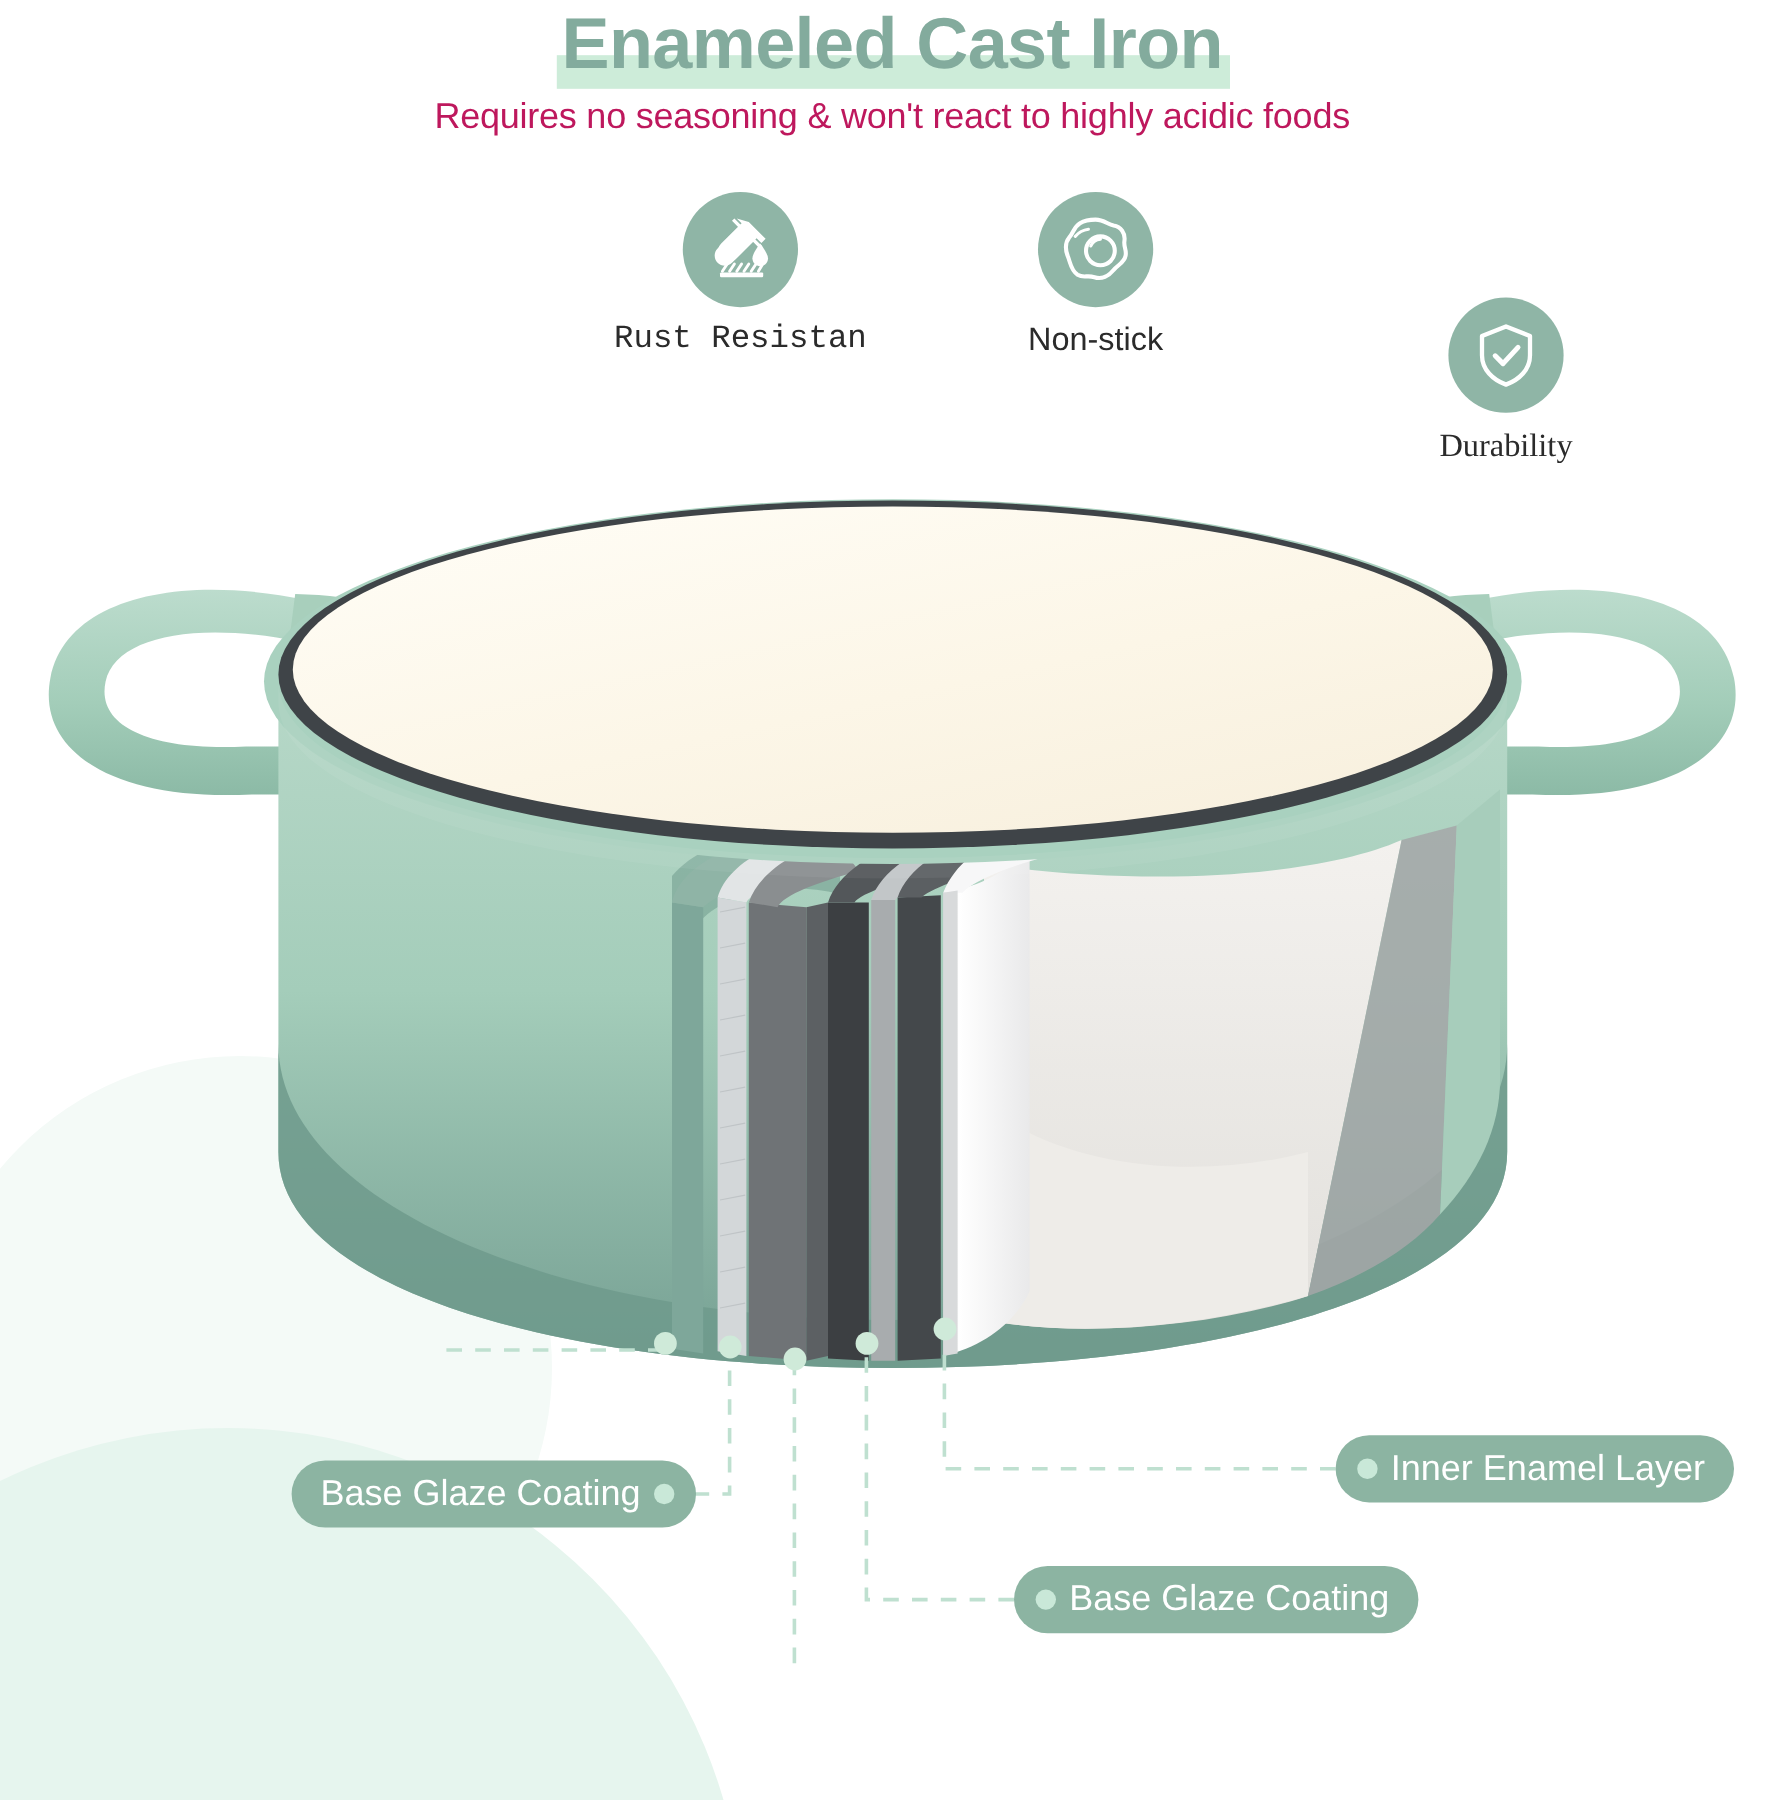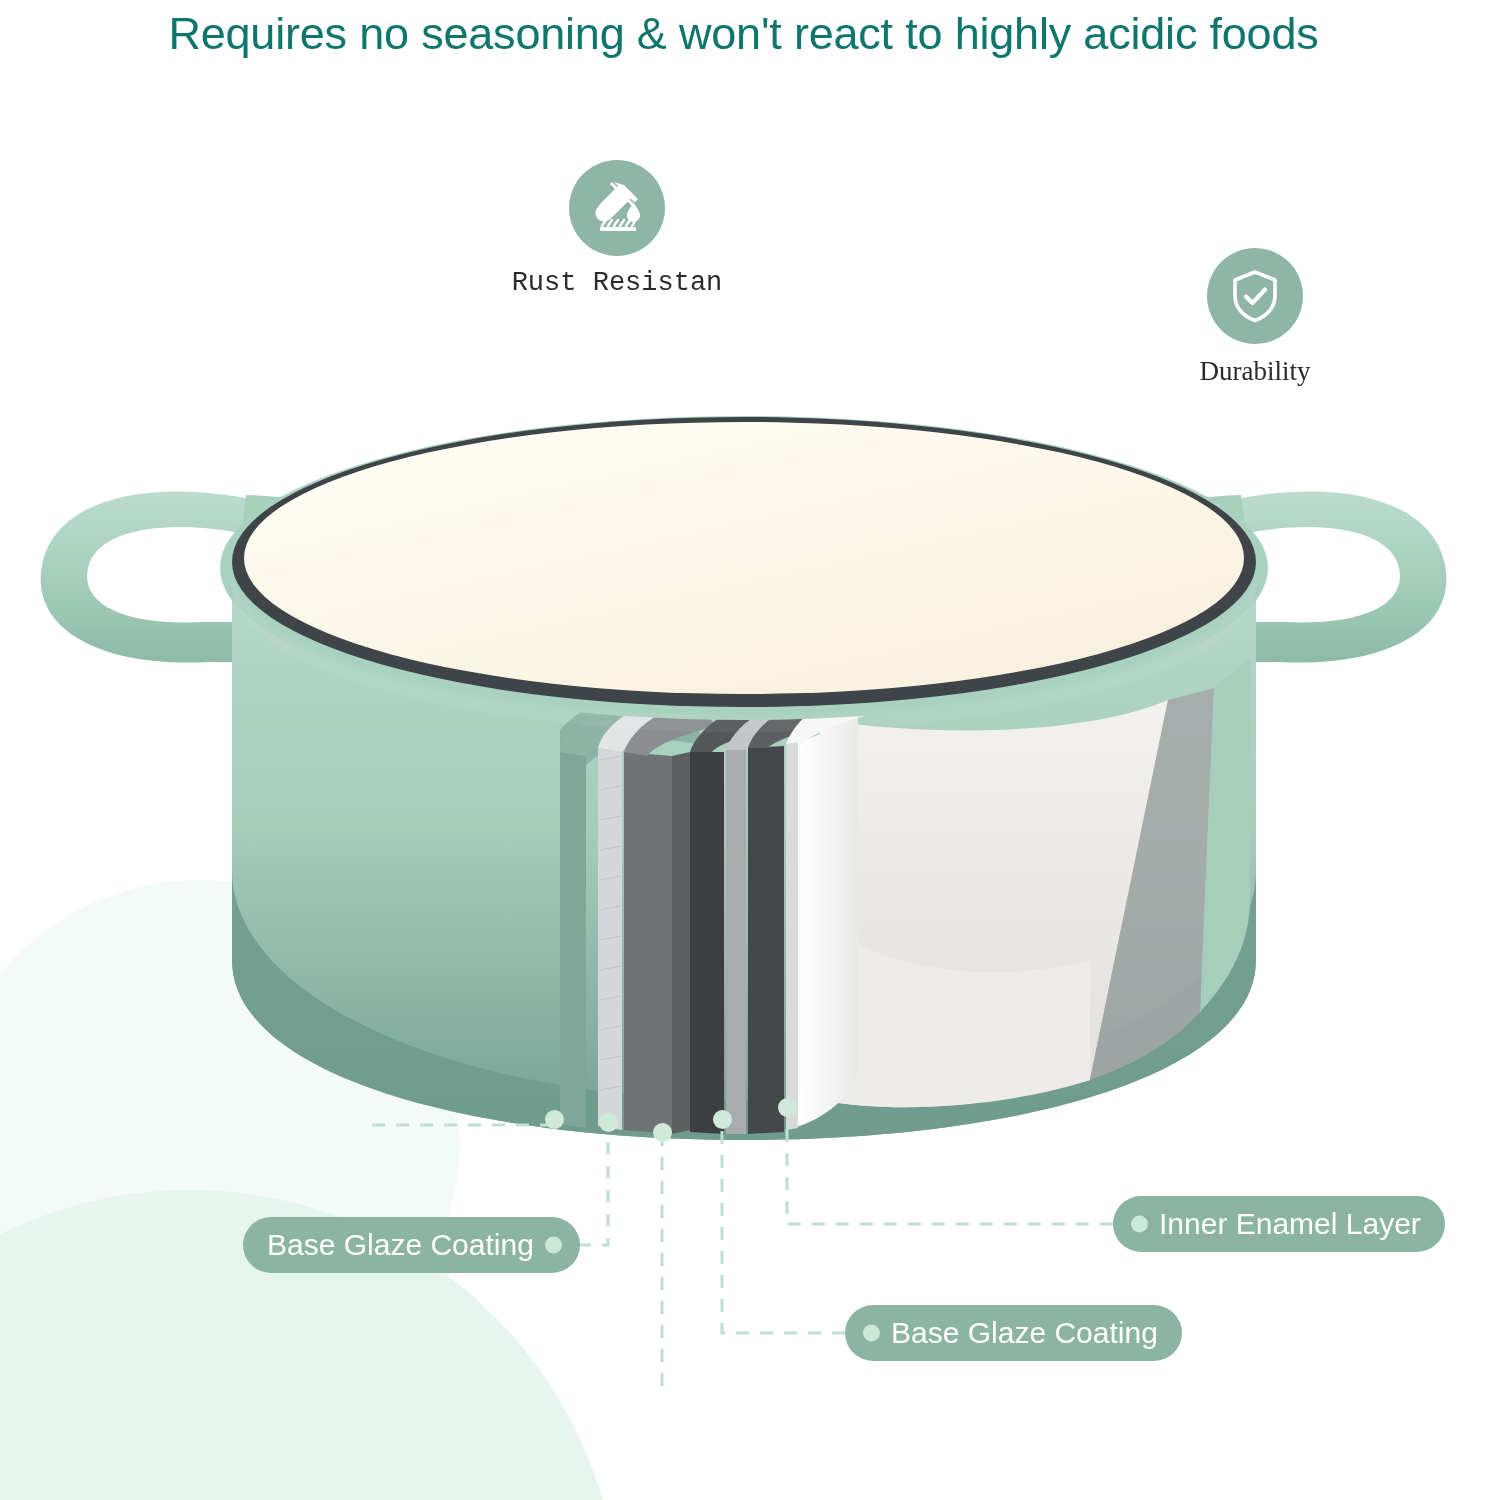--- a/index.html
+++ b/index.html
@@ -57,22 +57,22 @@
     font-size:60px;
     font-weight:bold;
     color:#83ab9d;
     letter-spacing:-0.5px;
     line-height:1.18;
     padding:0 12px;
     white-space:nowrap;
   }
   #page-subtitle{
     margin-top:8px;
-    font-size:45px;
-    color:#0f766e;
+    font-size:30px;
+    color:#be185d;
     font-weight:normal;
     letter-spacing:-0.2px;
     white-space:nowrap;
   }
 
   
   .feature{
     position:absolute;
     width:230px;
     text-align:center;
@@ -153,20 +153,24 @@
 </style>
 </head>
 <body>
 
 <div id="stage">
 
   <div class="bg-blob" id="blob-soft-left"></div>
   <div class="bg-blob" id="blob-lower-left"></div>
 
   <div id="header">
+    <div id="title-wrap">
+      <div id="title-highlight"></div>
+      <div id="page-title">Enameled Cast Iron</div>
+    </div>
     <div id="page-subtitle">Requires no seasoning &amp; won't react to highly acidic foods</div>
   </div>
 
 
   <div class="feature" id="feature-1">
     <div class="feature-icon">
       <svg width="58" height="58" viewBox="0 0 58 58" aria-hidden="true">
         <g fill="#ffffff">
           <path d="M34.5 5.5 L45 16 L43 18 L37.5 12.5 L20 30 C16.5 33.5 11 33 8 30 C5 27 4.5 21.5 8 18 L25.5 0.5 L20 -5 L22 -7 Z" transform="translate(2,10) rotate(0)"></path>
         </g>
@@ -179,20 +183,31 @@
           <line x1="26" y1="47" x2="30" y2="41"></line>
           <line x1="32" y1="47" x2="36" y2="41"></line>
           <line x1="38" y1="47" x2="42" y2="41"></line>
           <line x1="44" y1="47" x2="47" y2="42"></line>
         </g>
       </svg>
     </div>
     <div class="feature-label">Rust Resistan</div>
   </div>
 
+  <div class="feature" id="feature-2">
+    <div class="feature-icon">
+      <svg width="58" height="58" viewBox="0 0 58 58" aria-hidden="true">
+        <path d="M29 4 C36 4 39 8 44 9 C50 10 54 15 53 22 C52.3 27 55 29 54 34 C53 40 47 42 44 46 C40 51 34 54 28 52 C22 50 19 53 14 50 C8.5 46.5 8 40 6 35 C4 30 3 24 7 19 C11 14 11 10 16 7 C20 4.5 24 4 29 4 Z" fill="none" stroke="#ffffff" stroke-width="3.4" stroke-linejoin="round"></path>
+        <circle cx="33" cy="30" r="12" fill="none" stroke="#ffffff" stroke-width="3.4"></circle>
+        <path d="M25 26 C26.5 22.5 29.5 20.5 33 20.3" fill="none" stroke="#ffffff" stroke-width="2.6" stroke-linecap="round"></path>
+        <path d="M12 18 C15 14.5 19 12.5 23 12" fill="none" stroke="#ffffff" stroke-width="2.6" stroke-linecap="round"></path>
+      </svg>
+    </div>
+    <div class="feature-label">Non-stick</div>
+  </div>
 
   <div class="feature" id="feature-3">
     <div class="feature-icon">
       <svg width="58" height="58" viewBox="0 0 58 58" aria-hidden="true">
         <path d="M29 5 L49 13 L49 29 C49 41 40 49.5 29 53.5 C18 49.5 9 41 9 29 L9 13 Z" fill="none" stroke="#ffffff" stroke-width="3.6" stroke-linejoin="round"></path>
         <path d="M20 29.5 L26.5 36 L39 22.5" fill="none" stroke="#ffffff" stroke-width="4.2" stroke-linecap="round" stroke-linejoin="round"></path>
       </svg>
     </div>
     <div class="feature-label">Durability</div>
   </div>

